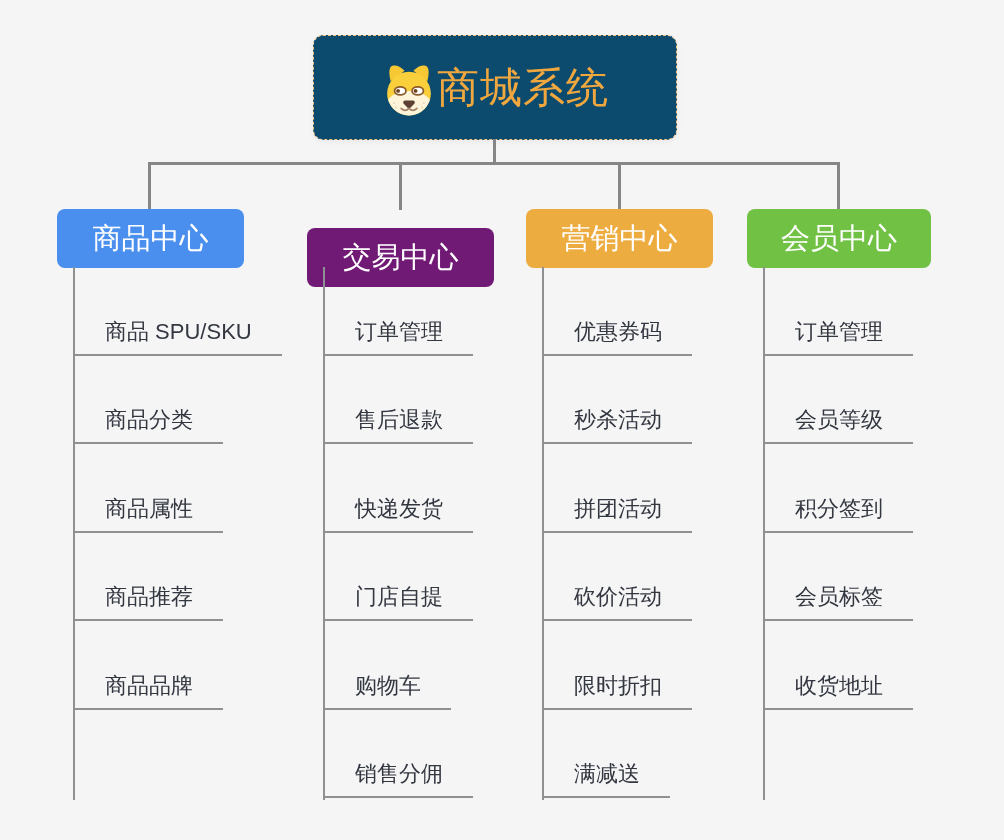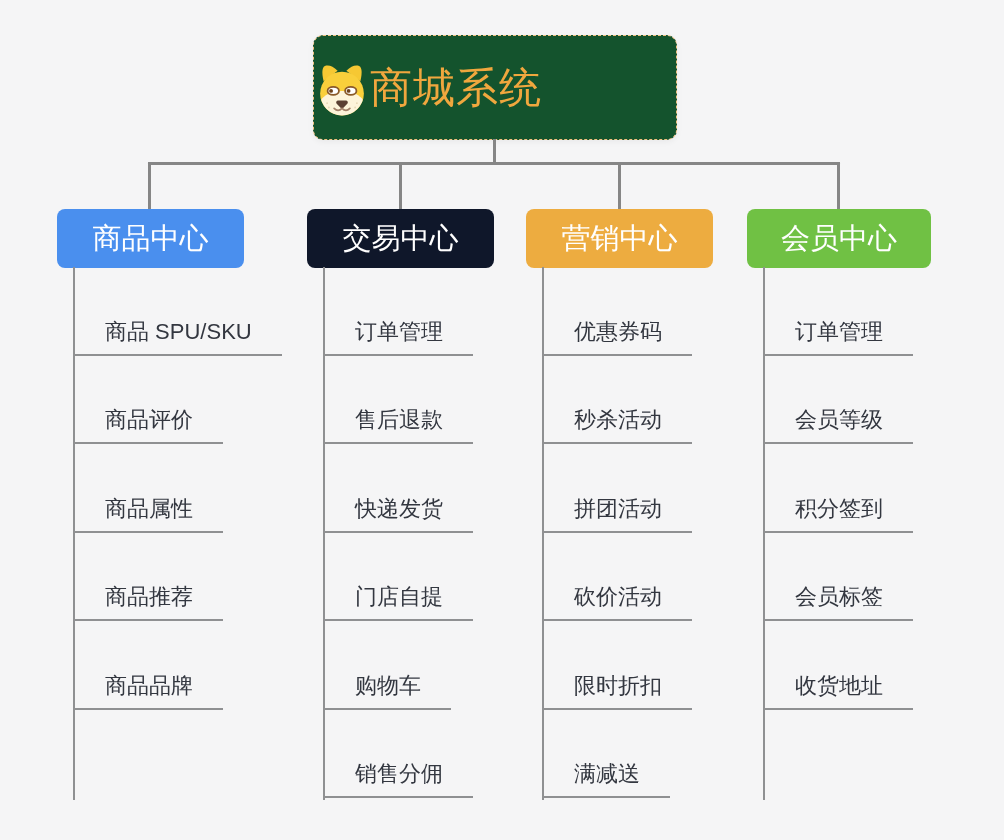--- a/index.html
+++ b/index.html
@@ -11,25 +11,25 @@
     position:relative;
     width:1004px;height:840px;
     background:#f5f5f6;
     overflow:hidden;
   }
   
   .root-node{
     position:absolute;left:313px;top:35px;
     width:364px;height:105px;
     box-sizing:border-box;
-    background:#14532d;
+    background:#0c4a6e;
     border:1px dashed #f0c180;
     border-radius:10px;
     box-shadow:0 2px 6px rgba(0,0,0,0.05);
-    display:flex;align-items:center;justify-content:flex-start;
+    display:flex;align-items:center;justify-content:center;
   }
   .root-title{
     font-size:42px;
     color:#f0a73e;
     letter-spacing:1px;
     white-space:nowrap;
   }
   .dog-icon{width:56px;height:56px;flex:0 0 auto;margin-top:4px;}
   
   .conn{position:absolute;background:#868686;}
@@ -118,32 +118,32 @@
   </div>
 
   <div class="conn stem"></div>
   <div class="conn hline"></div>
   <div class="conn drop d0"></div>
   <div class="conn drop d1"></div>
   <div class="conn drop d2"></div>
   <div class="conn drop d3"></div>
 
   <div class="branch-box b0" style="background-color: rgb(74, 143, 238);">商品中心</div>
-  <div class="branch-box b1" style="background-color: #0f172a;">交易中心</div>
+  <div class="branch-box b1" style="background-color: #701a75; margin-top: 19px;">交易中心</div>
   <div class="branch-box b2" style="background-color: rgb(237, 172, 64);">营销中心</div>
   <div class="branch-box b3" style="background-color: rgb(112, 193, 68);">会员中心</div>
 
   <div class="vline c0"></div>
   <div class="vline c1"></div>
   <div class="vline c2"></div>
   <div class="vline c3"></div>
 
   <div class="leaf-col c0">
     <div class="leaf">商品 SPU/SKU</div>
-    <div class="leaf">商品评价</div>
+    <div class="leaf">商品分类</div>
     <div class="leaf">商品属性</div>
     <div class="leaf">商品推荐</div>
     <div class="leaf">商品品牌</div>
   </div>
 
   <div class="leaf-col c1">
     <div class="leaf">订单管理</div>
     <div class="leaf">售后退款</div>
     <div class="leaf">快递发货</div>
     <div class="leaf">门店自提</div>

